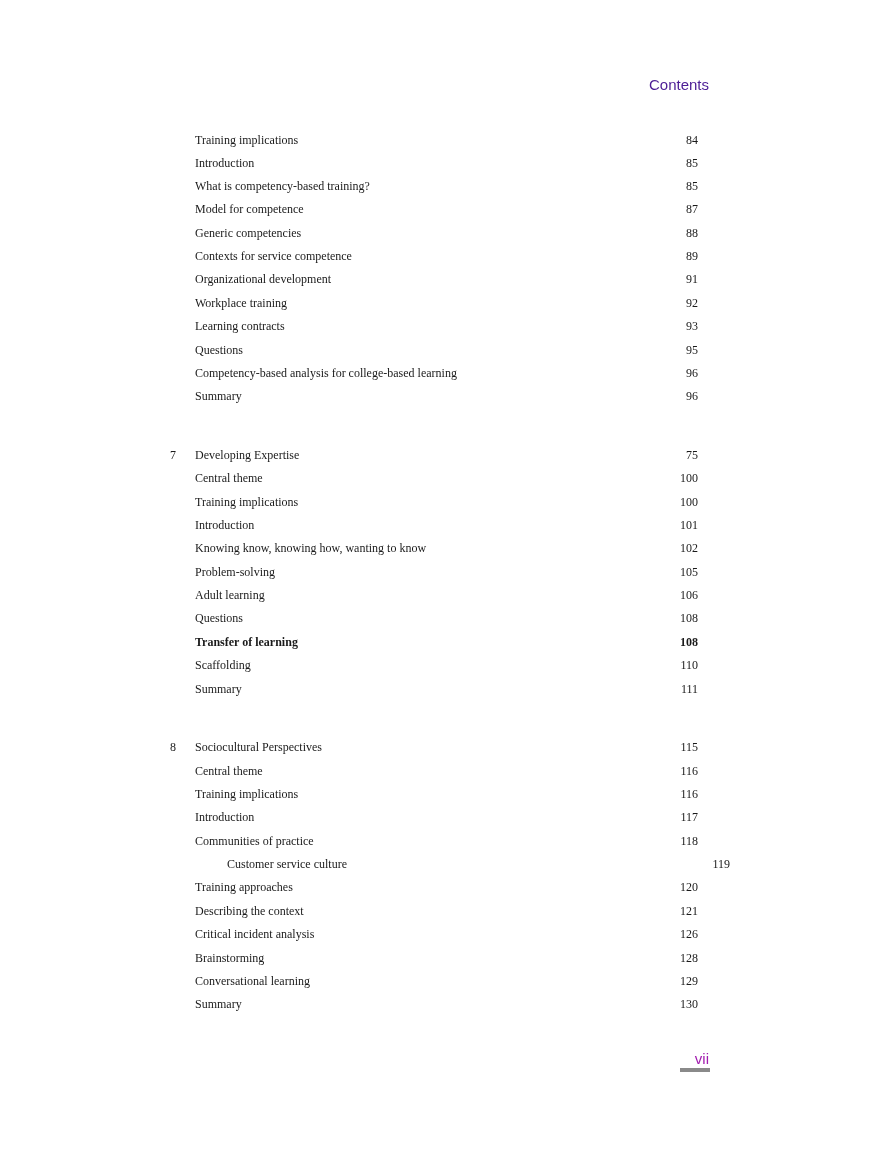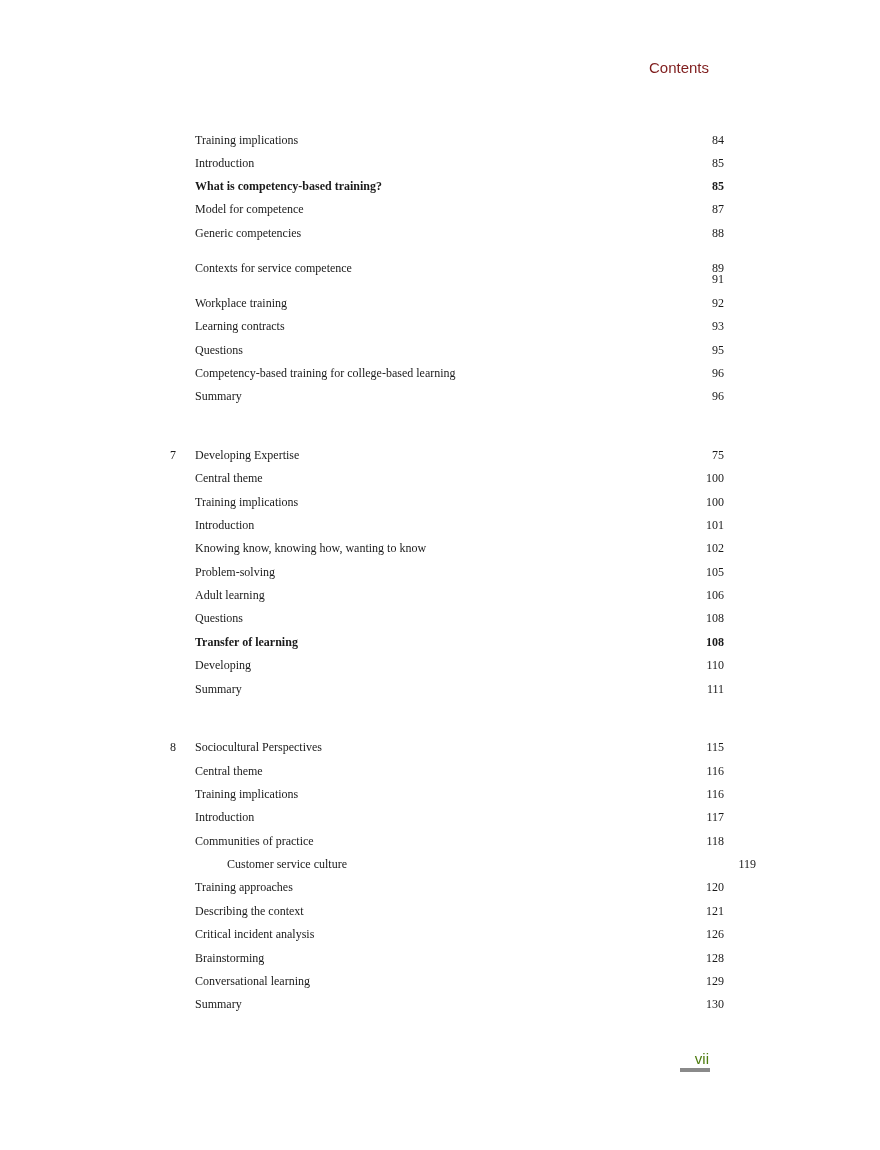--- a/index.html
+++ b/index.html
@@ -1,31 +1,31 @@
 <!DOCTYPE html>
 <html><head>
 <meta charset="utf-8">
 <style>
   html, body { margin: 0; padding: 0; background: #ffffff; }
   body { width: 880px; height: 1150px; position: relative; color: #1a1a1a; overflow: hidden; }
   .running-head {
-    position: absolute; top: 59px; right: 171px;
-    font-family: "Liberation Sans", sans-serif; font-size: 15px; color: #7f1d1d;
+    position: absolute; top: 76px; right: 171px;
+    font-family: "Liberation Sans", sans-serif; font-size: 15px; color: #4c1d95;
   }
   .toc { position: absolute; left: 0; top: 0; width: 880px; }
   .row {
     position: absolute; left: 0; width: 880px; height: 23px;
     font-family: "Liberation Serif", serif; font-size: 12px; line-height: 23px;
   }
   .num { position: absolute; left: 170px; }
   .title { position: absolute; left: 195px; }
-  .page { position: absolute; right: 156px; text-align: center; }
+  .page { position: absolute; right: 182px; text-align: center; }
   .folio {
     position: absolute; top: 1050px; right: 171px;
-    font-family: "Liberation Sans", sans-serif; font-size: 15px; color: #4d7c0f;
+    font-family: "Liberation Sans", sans-serif; font-size: 15px; color: #a21caf;
   }
   .folio-bar {
     position: absolute; top: 1068px; left: 680px; width: 30px; height: 4px; background: #8a8a8a;
   }
 </style>
 </head>
 <body>
 
 <div class="running-head">Contents</div>
 
@@ -33,62 +33,63 @@
     <div class="row" style="top: 129px;">
       <span class="num"></span>
       <span class="title">Training implications</span>
       <span class="page">84</span>
     </div>
     <div class="row" style="top: 152px;">
       <span class="num"></span>
       <span class="title">Introduction</span>
       <span class="page">85</span>
     </div>
-    <div class="row" style="top: 175px; font-weight: bold;">
+    <div class="row" style="top: 175px;">
       <span class="num"></span>
       <span class="title">What is competency-based training?</span>
       <span class="page">85</span>
     </div>
     <div class="row" style="top: 198px;">
       <span class="num"></span>
       <span class="title">Model for competence</span>
       <span class="page">87</span>
     </div>
     <div class="row" style="top: 222px; font-family: Liberation Serif, serif;">
       <span class="num"></span>
       <span class="title">Generic competencies</span>
       <span class="page">88</span>
     </div>
-    <div class="row" style="top: 245px; margin-top: 12px;">
+    <div class="row" style="top: 245px;">
       <span class="num"></span>
       <span class="title">Contexts for service competence</span>
       <span class="page">89</span>
     </div>
     <div class="row" style="top: 268px;">
       <span class="num"></span>
+      <span class="title">Organizational development</span>
       <span class="page">91</span>
     </div>
     <div class="row" style="top: 292px;">
       <span class="num"></span>
       <span class="title">Workplace training</span>
       <span class="page">92</span>
     </div>
     <div class="row" style="top: 315px;">
       <span class="num"></span>
       <span class="title">Learning contracts</span>
       <span class="page">93</span>
     </div>
     <div class="row" style="top: 339px;">
       <span class="num"></span>
       <span class="title">Questions</span>
       <span class="page">95</span>
     </div>
     <div class="row" style="top: 362px;">
       <span class="num"></span>
-      <span class="title">Competency-based training for college-based learning</span>
+      <span class="title">Competency-based analysis for college-based learning</span>
       <span class="page">96</span>
     </div>
     <div class="row" style="top: 385px;">
       <span class="num"></span>
       <span class="title">Summary</span>
       <span class="page">96</span>
     </div>
     <div class="row" style="top: 444px;">
       <span class="num">7</span>
       <span class="title">Developing Expertise</span>
@@ -129,21 +130,21 @@
       <span class="title">Questions</span>
       <span class="page">108</span>
     </div>
     <div class="row" style="top: 631px; font-weight: bold;">
       <span class="num"></span>
       <span class="title">Transfer of learning</span>
       <span class="page">108</span>
     </div>
     <div class="row" style="top: 654px;">
       <span class="num"></span>
-      <span class="title">Developing</span>
+      <span class="title">Scaffolding</span>
       <span class="page">110</span>
     </div>
     <div class="row" style="top: 678px;">
       <span class="num"></span>
       <span class="title">Summary</span>
       <span class="page">111</span>
     </div>
     <div class="row" style="top: 736px;">
       <span class="num">8</span>
       <span class="title">Sociocultural Perspectives</span>

